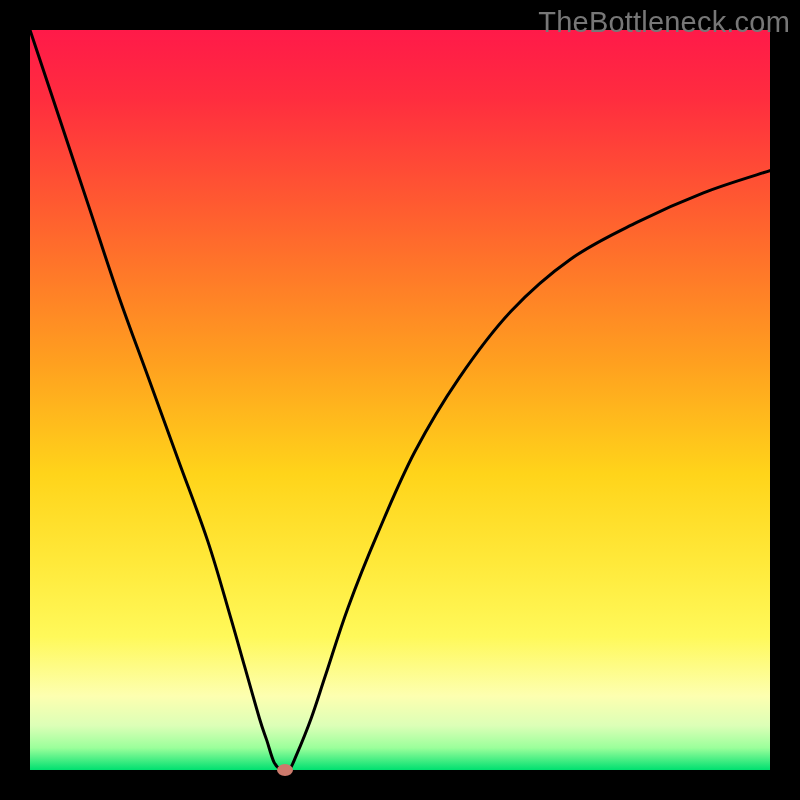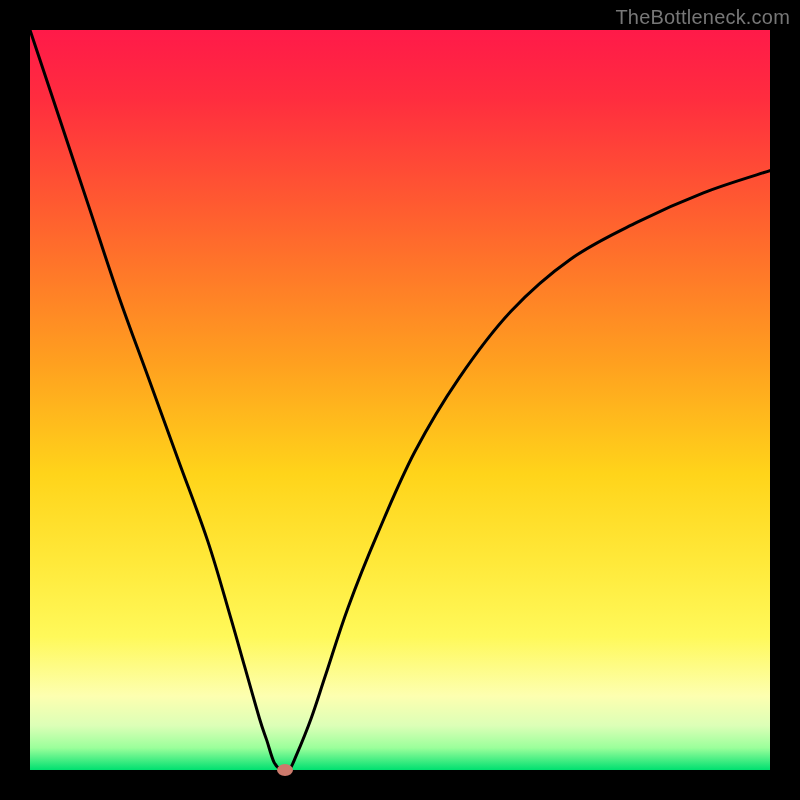--- a/index.html
+++ b/index.html
@@ -22,21 +22,21 @@
       #fdffb0 90%,
       #dcffb7 94%,
       #9bff9b 97%,
       #00e070 100%);
   }
   .watermark {
     position: absolute;
     top: 6px;
     right: 10px;
     font-family: Arial, Helvetica, sans-serif;
-    font-size: 20px;
+    font-size: 29px;
     color: #777;
     letter-spacing: 0.2px;
     z-index: 5;
   }
   svg.curve {
     position: absolute;
     left: 30px;
     top: 30px;
     width: 740px;
     height: 740px;

